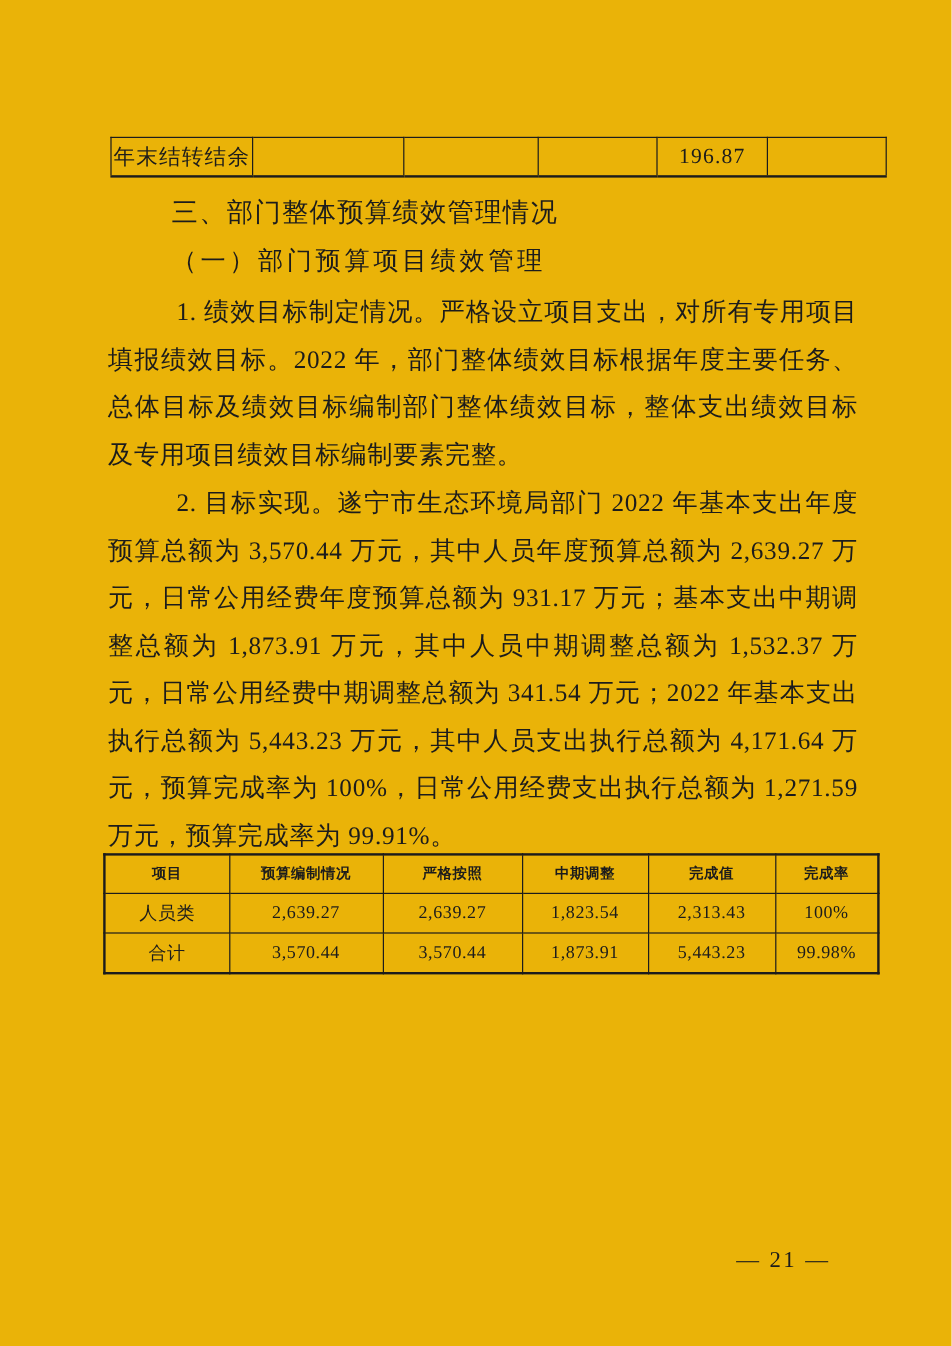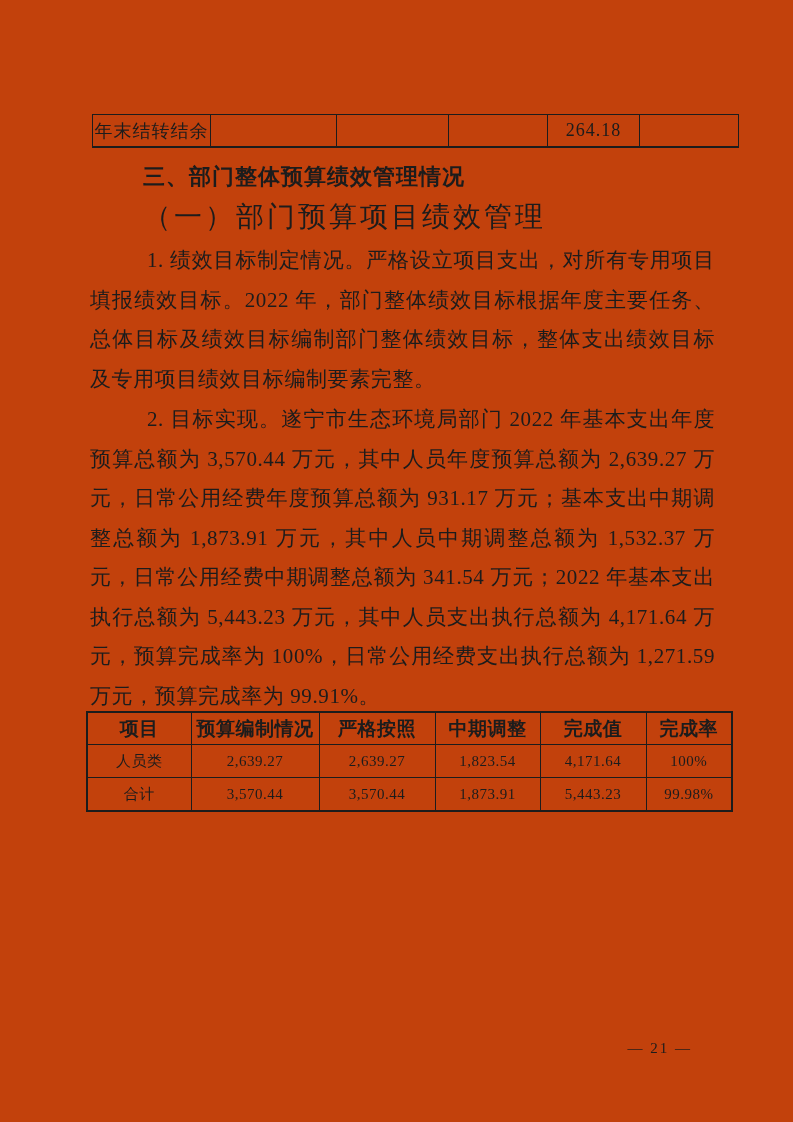--- a/index.html
+++ b/index.html
@@ -1,20 +1,20 @@
 <!DOCTYPE html>
 <html><head>
 <meta charset="utf-8">
 <style>
   html, body { margin: 0; padding: 0; background: #ffffff; }
   .page {
     position: relative;
     width: 793px;
     height: 1122px;
-    background: #c2410c;
+    background: #eab308;
     overflow: hidden;
     font-family: "Liberation Serif", "DejaVu Serif", serif;
     color: #1c1c1c;
   }
 
   
   .toprow {
     position: absolute;
     top: 114px;
     left: 92px;
@@ -33,32 +33,32 @@
     letter-spacing: 1px;
   }
 
   
   .h1 {
     position: absolute;
     top: 160px;
     left: 86px;
     width: 625px;
     font-family: "Liberation Sans", "DejaVu Sans", sans-serif;
-    font-weight: bold;
+    font-weight: normal;
     font-size: 22px;
     line-height: 34px;
     text-indent: 57px;
     letter-spacing: 1px;
   }
   .h2 {
     position: absolute;
     top: 200px;
     left: 86px;
     width: 625px;
-    font-size: 28px;
+    font-size: 21px;
     line-height: 34px;
     text-indent: 57px;
     letter-spacing: 3px;
   }
 
   
   .para {
     position: absolute;
     left: 86px;
     width: 625px;
@@ -89,33 +89,33 @@
     text-align: center;
     vertical-align: middle;
     padding: 0;
     height: 32px;
     font-size: 15px;
     font-weight: normal;
     letter-spacing: 0.5px;
   }
   .perf th {
     font-weight: bold;
-    font-size: 19px;
+    font-size: 12px;
     height: 31px;
     margin-left: 20px;
   }
 
   
   .pagenum {
     position: absolute;
     top: 1040px;
     left: 86px;
     width: 606px;
     text-align: right;
-    font-size: 15px;
+    font-size: 19px;
     letter-spacing: 2px;
   }
 </style>
 </head>
 <body>
 
 <div class="page">
 
   <table class="toprow">
     <colgroup>
@@ -125,21 +125,21 @@
       <col style="width:99px">
         <col style="width:92px">
         <col style="width:99px">
     </colgroup>
     <tbody>
       <tr>
         <td>年末结转结余</td>
         <td></td>
         <td></td>
         <td></td>
-        <td>264.18</td>
+        <td>196.87</td>
         <td></td>
       </tr>
     </tbody>
   </table>
 
   <div class="h1">三、部门整体预算绩效管理情况</div>
   <div class="h2">（一）部门预算项目绩效管理</div>
 
   <p class="para" id="para1">1. 绩效目标制定情况。严格设立项目支出，对所有专用项目填报绩效目标。2022 年，部门整体绩效目标根据年度主要任务、总体目标及绩效目标编制部门整体绩效目标，整体支出绩效目标及专用项目绩效目标编制要素完整。</p>
   <p class="para" id="para2">2. 目标实现。遂宁市生态环境局部门 2022 年基本支出年度预算总额为 3,570.44 万元，其中人员年度预算总额为 2,639.27 万元，日常公用经费年度预算总额为 931.17 万元；基本支出中期调整总额为 1,873.91 万元，其中人员中期调整总额为 1,532.37 万元，日常公用经费中期调整总额为 341.54 万元；2022 年基本支出执行总额为 5,443.23 万元，其中人员支出执行总额为 4,171.64 万元，预算完成率为 100%，日常公用经费支出执行总额为 1,271.59 万元，预算完成率为 99.91%。</p>
@@ -162,21 +162,21 @@
         <th>完成值</th>
         <th>完成率</th>
       </tr>
     </thead>
     <tbody>
       <tr>
         <td>人员类</td>
         <td>2,639.27</td>
         <td>2,639.27</td>
         <td>1,823.54</td>
-        <td>4,171.64</td>
+        <td>2,313.43</td>
         <td>100%</td>
       </tr>
       <tr>
         <td>合计</td>
         <td>3,570.44</td>
         <td>3,570.44</td>
         <td>1,873.91</td>
         <td>5,443.23</td>
         <td>99.98%</td>
       </tr>

